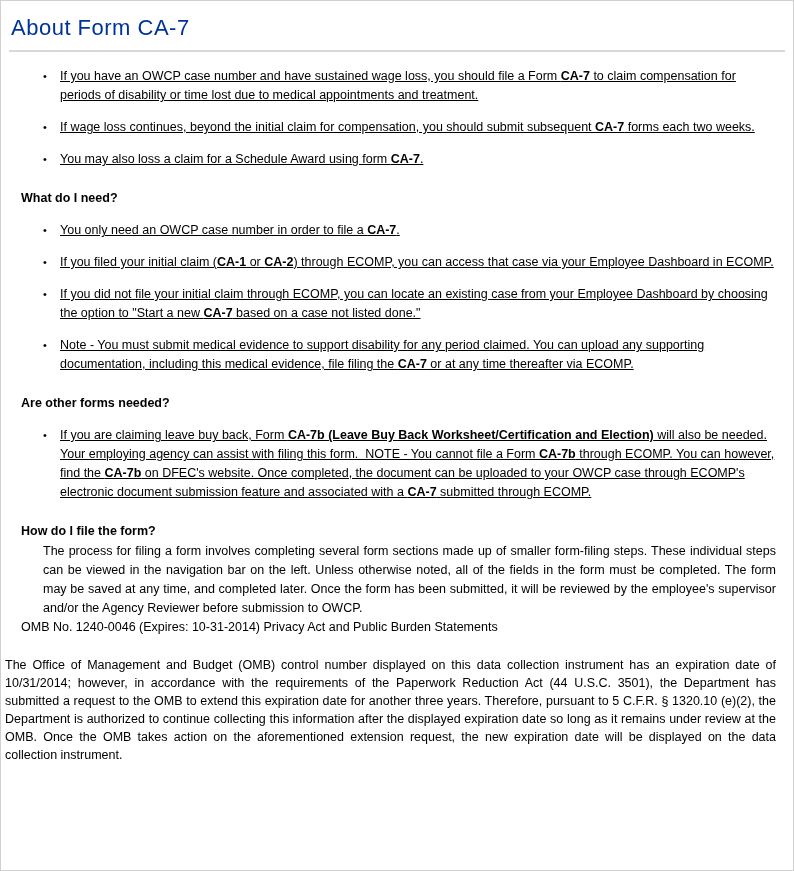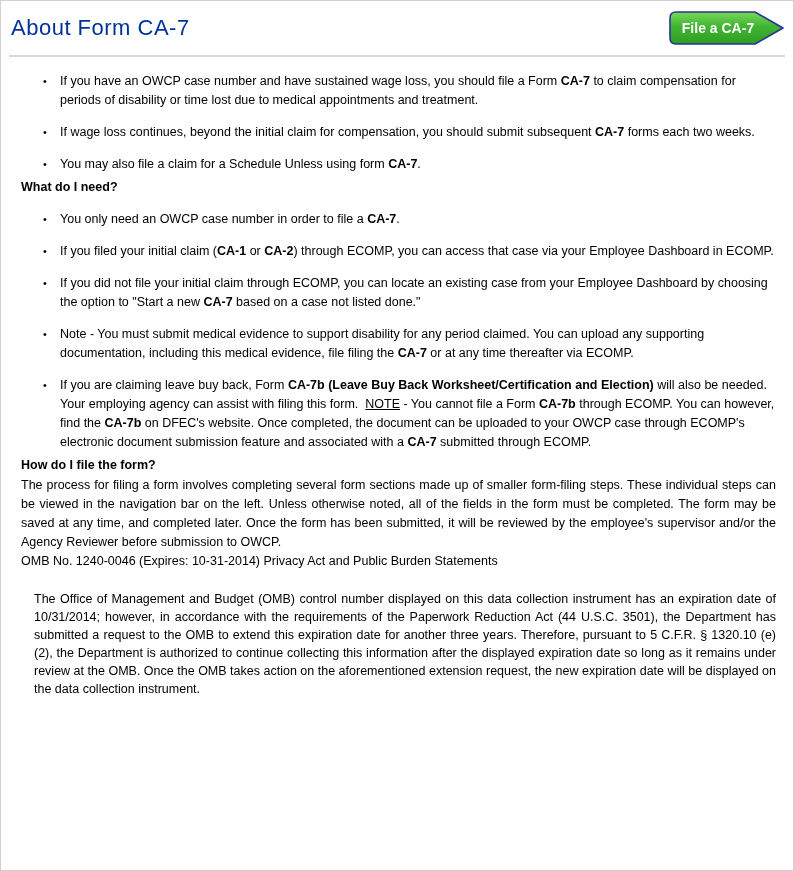--- a/index.html
+++ b/index.html
@@ -15,65 +15,66 @@
     border: 1px solid #d0d0d0;
     background: #ffffff;
     display: flex;
     flex-direction: column;
     overflow: hidden;
   }
   .page-header {
     display: flex;
     align-items: flex-start;
     justify-content: space-between;
-    padding: 9px 7px 0 10px;
+    padding: 9px 16px 0 10px;
   }
   .page-title {
     color: #003399;
     font-size: 22px;
     font-weight: normal;
     padding-top: 5px;
     letter-spacing: 0.5px;
   }
   .header-divider {
     border: none;
     border-top: 2px solid #d9d9d9;
     margin: 9px 8px 0 8px;
   }
   .content {
     padding: 2px 17px 0 20px;
     font-size: 12.5px;
     line-height: 19px;
   }
   .sec-heading {
     font-weight: bold;
-    margin-top: 4px;
+    margin-top: 20px;
   }
   .sec-heading:first-child { margin-top: 13px; }
   ul.bullets {
     list-style: none;
     margin: 2px 0 0 0;
     padding-left: 22px;
   }
   ul.bullets li {
     position: relative;
     padding-left: 17px;
     margin-top: 13px;
+    text-decoration: underline;
   }
   ul.bullets li::before {
     content: "\2022";
     position: absolute;
     left: 0;
     top: 0;
     font-size: 11px;
   }
-  p.para { margin-top: 1px; }
+  p.para { margin-top: 1px; margin-left: 22px; }
   .justify { text-align: justify; }
   .omb-line { padding: 0 17px 0 20px; font-size: 12.5px; line-height: 19px; }
-  .omb-paragraph { margin-top: 19px; padding: 0 17px 0 33px; font-size: 12.5px; line-height: 18px; }
+  .omb-paragraph { margin-top: 19px; padding: 0 17px 0 4px; font-size: 12.5px; line-height: 18px; }
   .ca7-button {
     display: inline-block;
     cursor: pointer;
     line-height: 0;
     background: transparent;
     border: none;
   }
   .ca7-button svg text {
     font-family: "Liberation Sans", sans-serif;
     font-size: 14px;
@@ -81,50 +82,38 @@
     fill: #ffffff;
   }
 </style>
 </head>
 <body>
 
 <div class="page">
 
   <div class="page-header">
     <div class="page-title">About Form CA-7</div>
-    <button class="ca7-button" title="">
-      <svg width="118" height="36" viewBox="0 0 118 36">
-        <defs>
-          <linearGradient id="gradTop" x1="0" y1="0" x2="0" y2="1">
-            <stop offset="0" stop-color="#79d957"></stop>
-            <stop offset="0.45" stop-color="#41b533"></stop>
-            <stop offset="1" stop-color="#2f9e23"></stop>
-          </linearGradient>
-        </defs>
-        <path d="M8,2 L87,2 L115,18 L87,34 L8,34 Q2,34 2,28 L2,8 Q2,2 8,2 Z" fill="url(#gradTop)" stroke="#283593" stroke-width="1.6" stroke-linejoin="round"></path>
-        <text x="50" y="23" text-anchor="middle">File a CA-7</text>
-      </svg>
-    </button>
   </div>
 
   <hr class="header-divider">
 
   <div class="content">
       <ul class="bullets">
         <li><span>If you have an OWCP case number and have sustained wage loss, you should file a Form </span><span style="font-weight: bold;">CA-7</span><span> to claim compensation for periods of disability or time lost due to medical appointments and treatment.</span></li>
         <li><span>If wage loss continues, beyond the initial claim for compensation, you should submit subsequent </span><span style="font-weight: bold;">CA-7</span><span> forms each two weeks.</span></li>
-        <li><span>You may also file a claim for a Schedule Unless using form </span><span style="font-weight: bold;">CA-7</span><span>.</span></li>
+        <li><span>You may also loss a claim for a Schedule Award using form </span><span style="font-weight: bold;">CA-7</span><span>.</span></li>
       </ul>
       <div class="sec-heading">What do I need?</div>
       <ul class="bullets">
         <li><span>You only need an OWCP case number in order to file a </span><span style="font-weight: bold;">CA-7</span><span>.</span></li>
         <li><span>If you filed your initial claim (</span><span style="font-weight: bold; margin-top: 19px;">CA-1</span><span> or </span><span style="font-weight: bold; text-align: right;">CA-2</span><span>) through ECOMP, you can access that case via your Employee Dashboard in ECOMP.</span></li>
         <li><span>If you did not file your initial claim through ECOMP, you can locate an existing case from your Employee Dashboard by choosing the option to "Start a new </span><span style="font-weight: bold;">CA-7</span><span> based on a case not listed done."</span></li>
         <li><span>Note - You must submit medical evidence to support disability for any period claimed. You can upload any supporting documentation, including this medical evidence, file filing the </span><span style="font-weight: bold;">CA-7</span><span> or at any time thereafter via ECOMP.</span></li>
       </ul>
+      <div class="sec-heading">Are other forms needed?</div>
       <ul class="bullets">
         <li><span>If you are claiming leave buy back, Form </span><span style="font-weight: bold;">CA-7b (Leave Buy Back Worksheet/Certification and Election)</span><span> will also be needed. Your employing agency can assist with filing this form.&nbsp; </span><span style="text-decoration: underline;">NOTE</span><span> - You cannot file a Form </span><span style="font-weight: bold;">CA-7b</span><span> through ECOMP. You can however, find the </span><span style="font-weight: bold;">CA-7b</span><span> on DFEC's website. Once completed, the document can be uploaded to your OWCP case through ECOMP's electronic document submission feature and associated with a </span><span style="font-weight: bold;">CA-7</span><span> submitted through ECOMP.</span></li>
       </ul>
       <div class="sec-heading">How do I file the form?</div>
       <p class="para justify">The process for filing a form involves completing several form sections made up of smaller form-filing steps. These individual steps can be viewed in the navigation bar on the left. Unless otherwise noted, all of the fields in the form must be completed. The form may be saved at any time, and completed later. Once the form has been submitted, it will be reviewed by the employee's supervisor and/or the Agency Reviewer before submission to OWCP.</p>
     </div>
 
   <p class="omb-line">OMB No. 1240-0046 (Expires: 10-31-2014) Privacy Act and Public Burden Statements</p>
   <p class="omb-paragraph justify">The Office of Management and Budget (OMB) control number displayed on this data collection instrument has an expiration date of 10/31/2014; however, in accordance with the requirements of the Paperwork Reduction Act (44 U.S.C. 3501), the Department has submitted a request to the OMB to extend this expiration date for another three years. Therefore, pursuant to 5 C.F.R. § 1320.10 (e)(2), the Department is authorized to continue collecting this information after the displayed expiration date so long as it remains under review at the OMB. Once the OMB takes action on the aforementioned extension request, the new expiration date will be displayed on the data collection instrument.</p>
 

